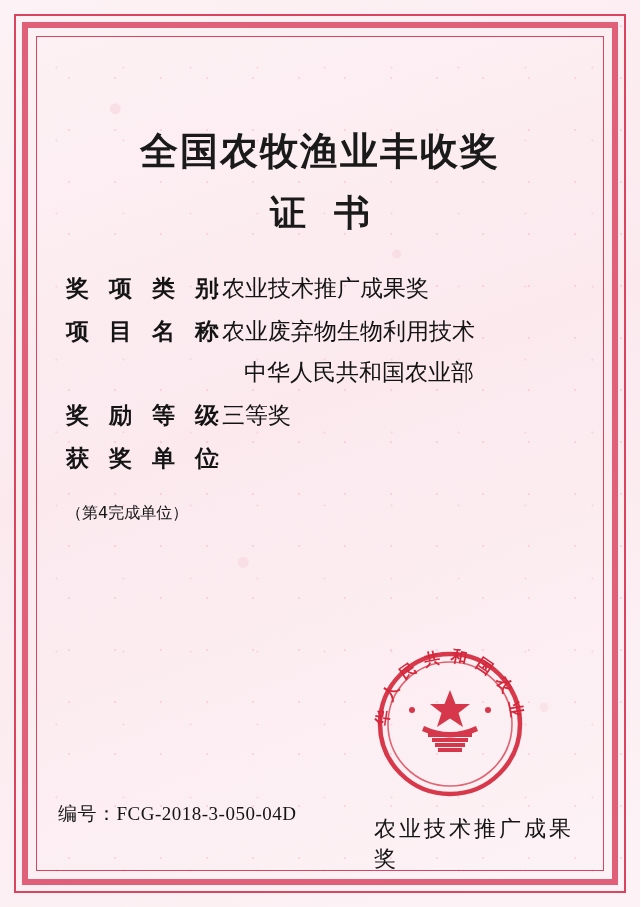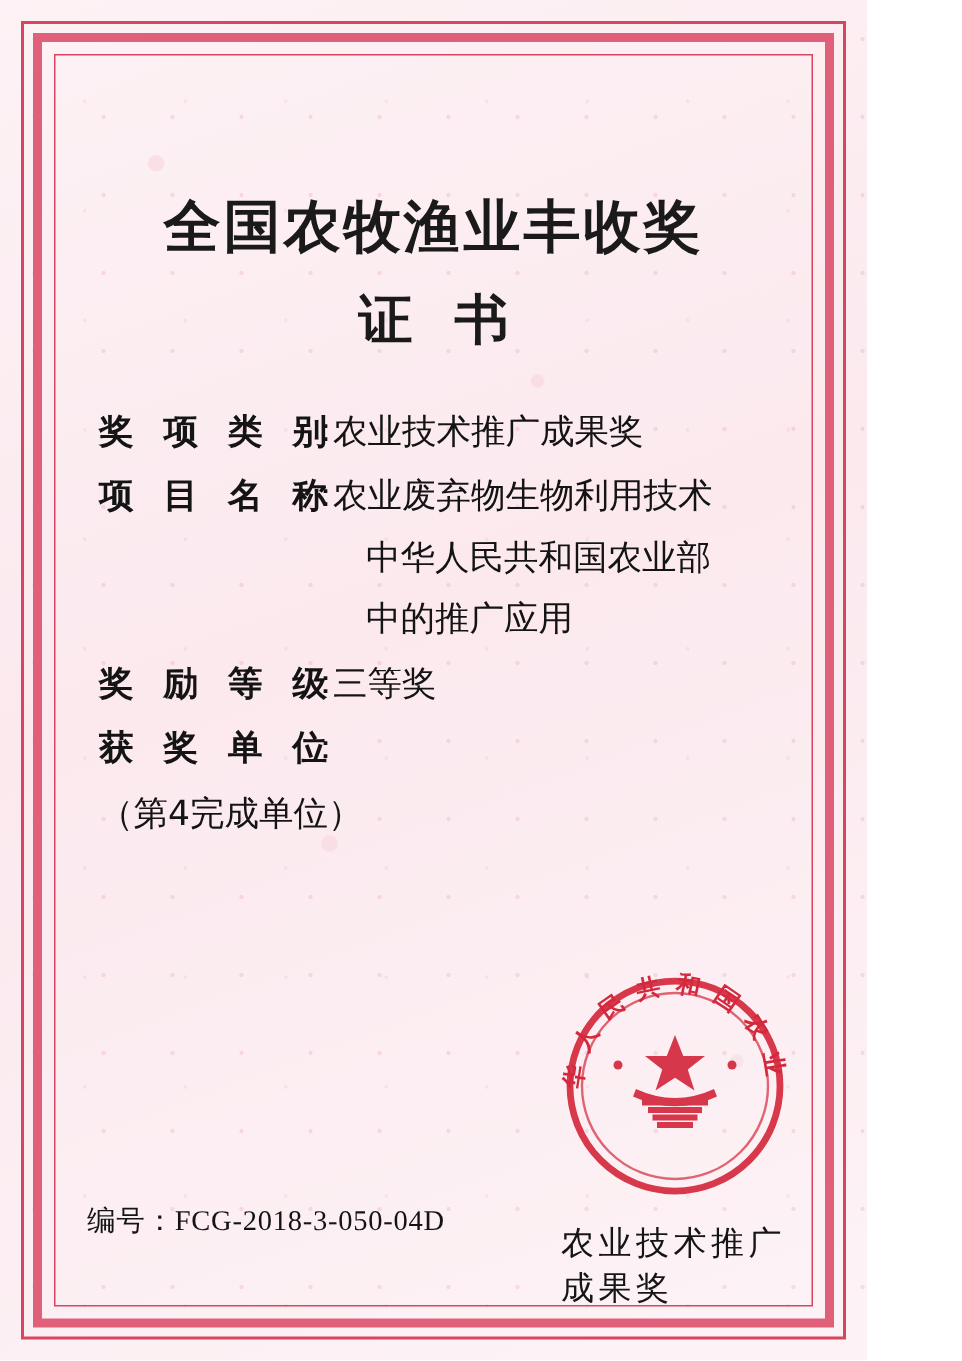--- a/index.html
+++ b/index.html
@@ -9,21 +9,21 @@
   }
   body {
     width: 641px;
     height: 907px;
     overflow: hidden;
     font-family: "Liberation Serif", serif;
   }
 
   #certificate {
     position: relative;
-    width: 578px;
+    width: 640px;
     height: 907px;
     background:
       radial-gradient(circle at 18% 12%, rgba(236,150,170,0.18) 0 5px, rgba(0,0,0,0) 6px),
       radial-gradient(circle at 62% 28%, rgba(236,150,170,0.16) 0 4px, rgba(0,0,0,0) 5px),
       radial-gradient(circle at 38% 62%, rgba(236,150,170,0.15) 0 5px, rgba(0,0,0,0) 6px),
       radial-gradient(circle at 85% 78%, rgba(236,150,170,0.14) 0 4px, rgba(0,0,0,0) 5px),
       linear-gradient(160deg, #fdf2f5 0%, #fbe9ee 45%, #fdf3f6 100%);
     box-sizing: border-box;
     padding-left: 20px;
   }
@@ -139,23 +139,23 @@
   .field-value {
     flex: 1 1 auto;
     font-size: 23px;
     line-height: 41px;
   }
   .field-value .cont {
     display: block;
     padding-left: 22px;
   }
   .tail-line {
-    font-size: 23px;
+    font-size: 16px;
     line-height: 41px;
-    margin-top: 4px;
+    margin-top: 14px;
   }
 
   
   .seal {
     position: absolute;
     left: 322px;
     top: 596px;
     width: 168px;
     height: 168px;
   }
@@ -208,21 +208,20 @@
         <div class="field-colon">：</div>
         <div class="field-value">农业技术推广成果奖</div>
       </div>
 
       <div class="field-row">
         <div class="field-label">项 目 名 称</div>
         <div class="field-colon">：</div>
         <div class="field-value">
           <span>农业废弃物生物利用技术</span>
           <span class="cont">中华人民共和国农业部</span>
-          <span class="cont">中的推广应用</span>
         </div>
       </div>
 
       <div class="field-row">
         <div class="field-label">奖 励 等 级</div>
         <div class="field-colon">：</div>
         <div class="field-value">三等奖</div>
       </div>
 
       <div class="field-row">

